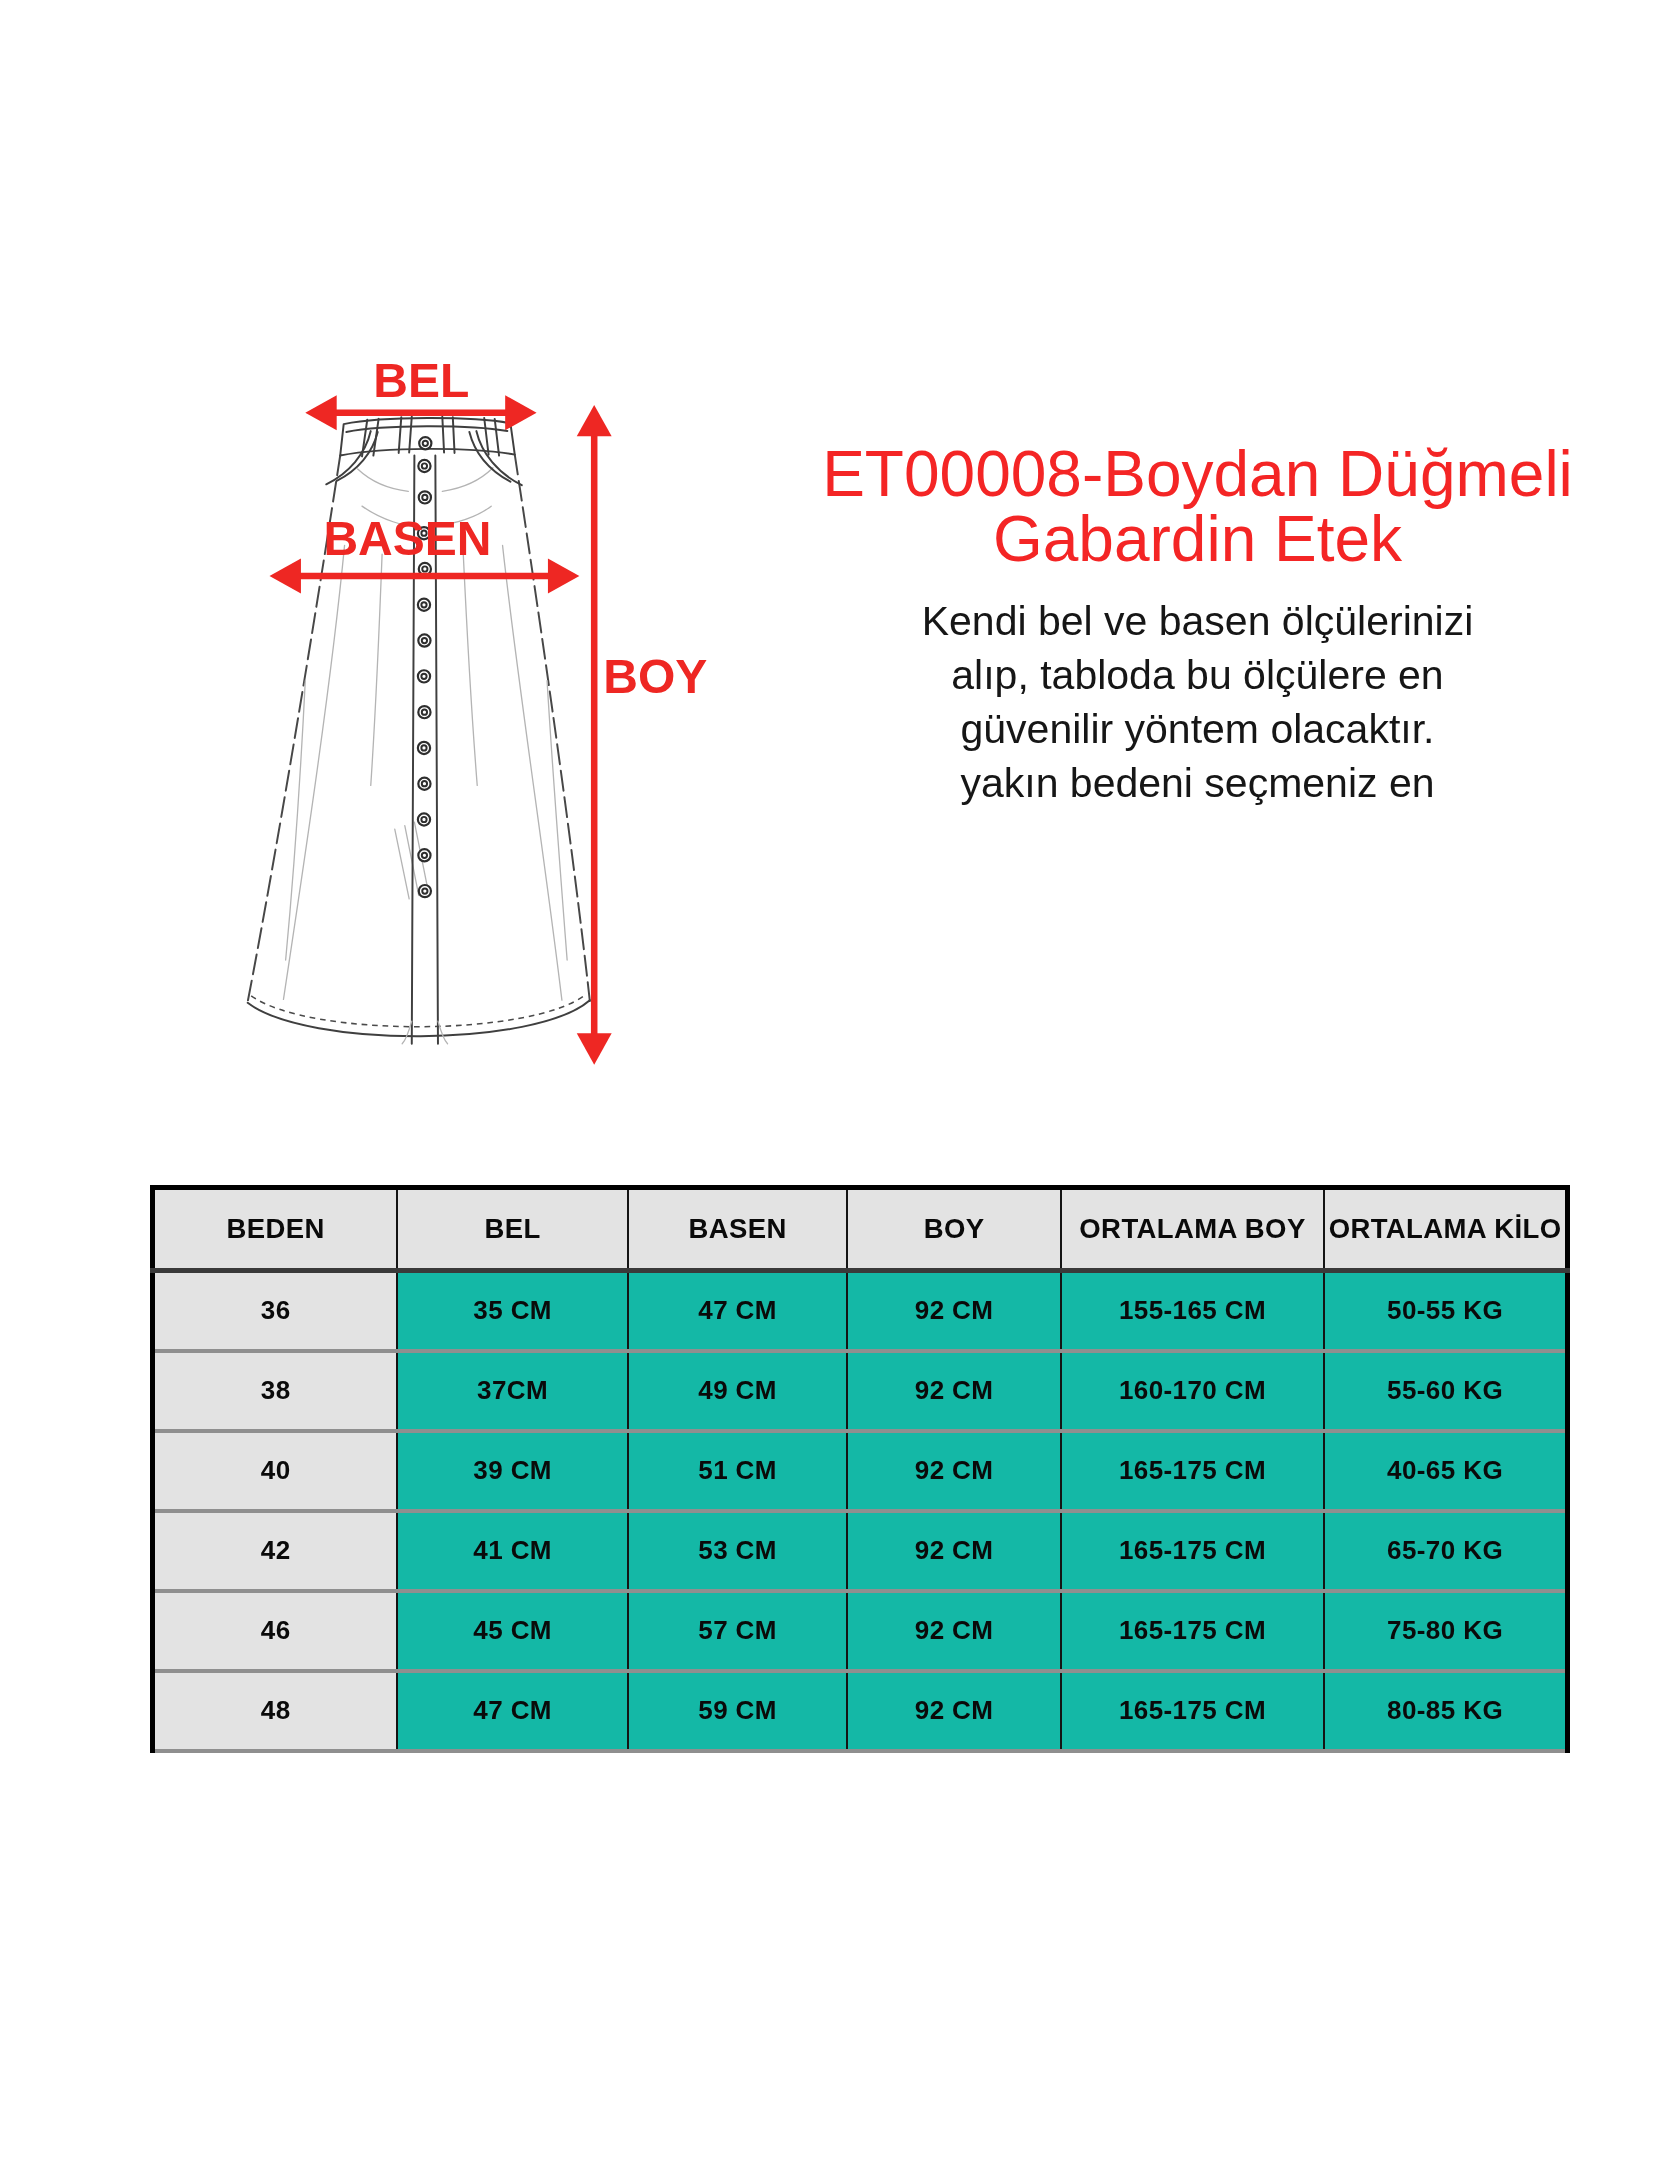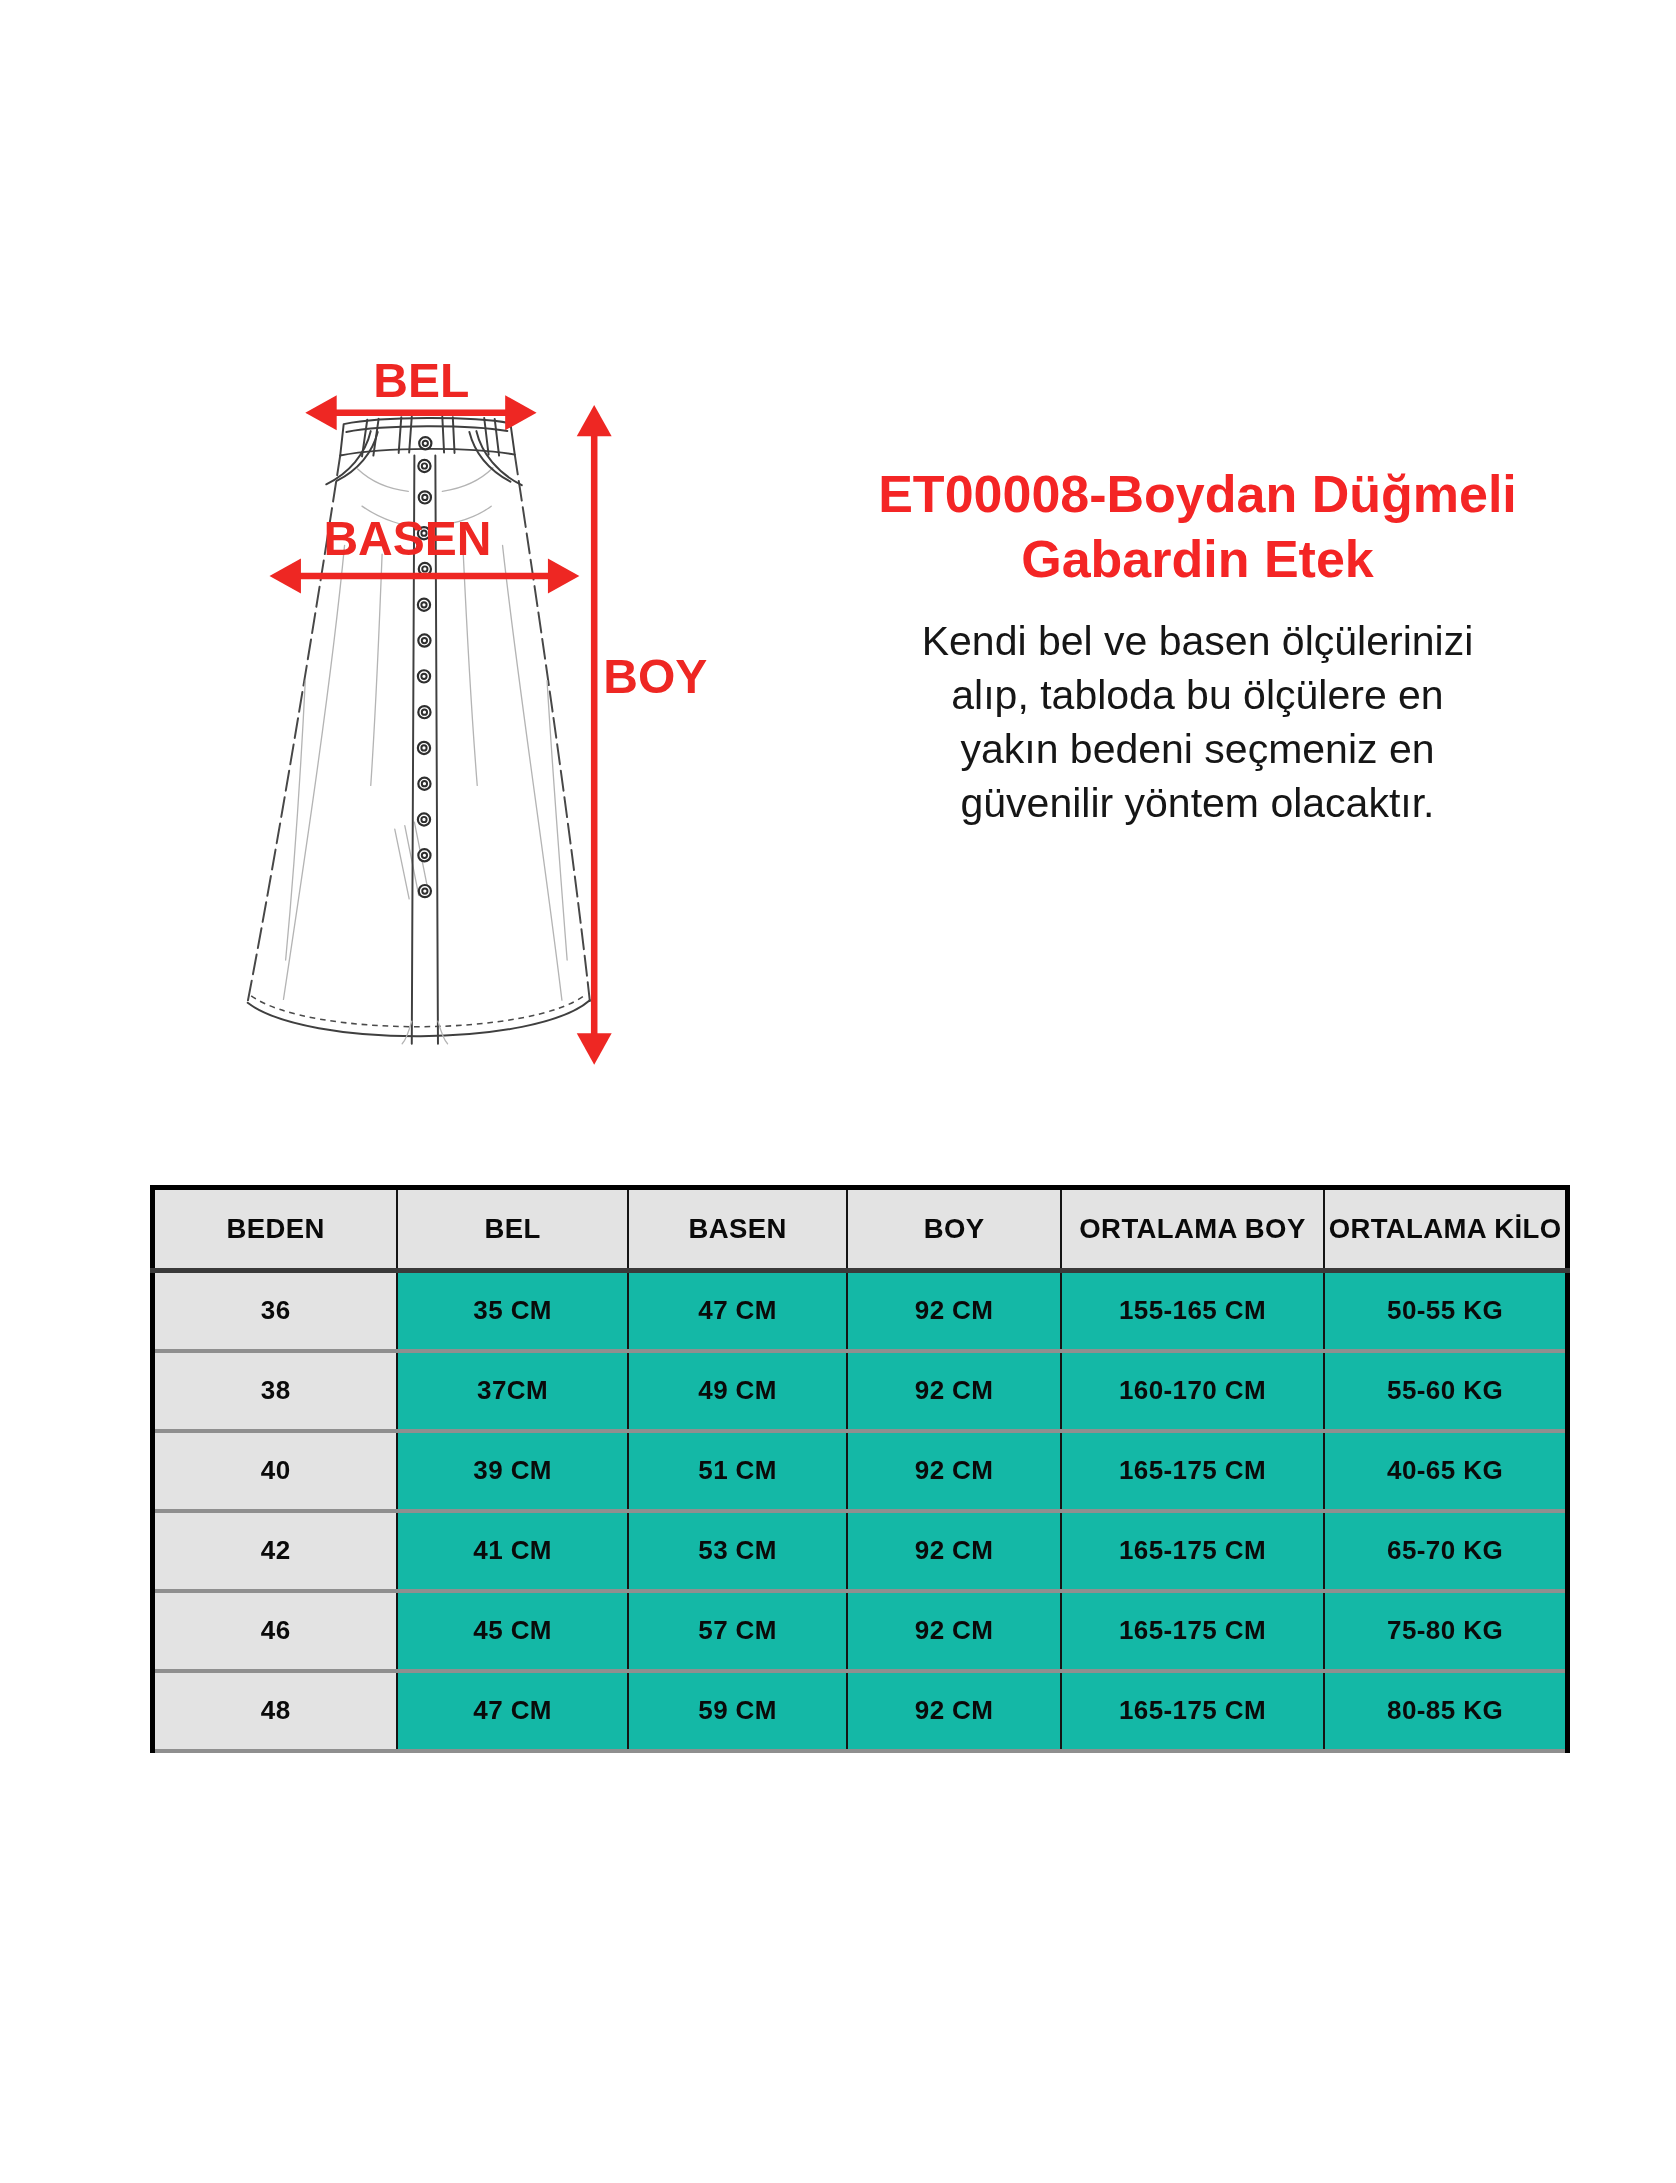--- a/index.html
+++ b/index.html
@@ -24,21 +24,21 @@
   .btn-outer{fill:#ffffff;stroke:#2e2e2e;stroke-width:5;}
   .btn-inner{fill:none;stroke:#2e2e2e;stroke-width:4.5;}
   .red-line{stroke:var(--accent-red);stroke-width:15;fill:none;}
   .red-head{fill:var(--accent-red);stroke:none;}
   .diagram-label{
     font-family:"Liberation Sans",sans-serif;font-weight:bold;font-size:110px;
     fill:var(--accent-red);text-anchor:middle;
   }
   
   .info{position:absolute;left:821px;top:442px;width:753px;text-align:center;}
-  .info-title{color:var(--title-red);font-weight:bold;font-size:52px;line-height:65px;margin-top:20px;}
+  .info-title{color:var(--title-red);font-weight:normal;font-size:64px;line-height:65px;}
   .info-desc{margin-top:22px;color:#161616;font-size:41px;line-height:54px;font-weight:normal;}
   
   .size-table{
     position:absolute;left:150px;top:1185px;width:1420px;
     border-collapse:collapse;table-layout:fixed;
     border:5.2px solid #000000;
     border-bottom:4.4px solid var(--line-gray);
   }
   .size-table th,.size-table td{
     border-left:2.6px solid #141414;
@@ -164,22 +164,22 @@
 </svg>
 
 <div class="info">
   <div class="info-title">
     <div>ET00008-Boydan Düğmeli</div>
     <div>Gabardin Etek</div>
   </div>
   <div class="info-desc">
     <div>Kendi bel ve basen ölçülerinizi</div>
     <div>alıp, tabloda bu ölçülere en</div>
+    <div>güvenilir yöntem olacaktır.</div>
     <div>yakın bedeni seçmeniz en</div>
-    <div>güvenilir yöntem olacaktır.</div>
   </div>
 </div>
 
 <table class="size-table">
   <colgroup>
     <col style="width:17.3%">
       <col style="width:16.3%">
       <col style="width:15.5%">
     <col style="width:15.1%">
       <col style="width:18.6%">

